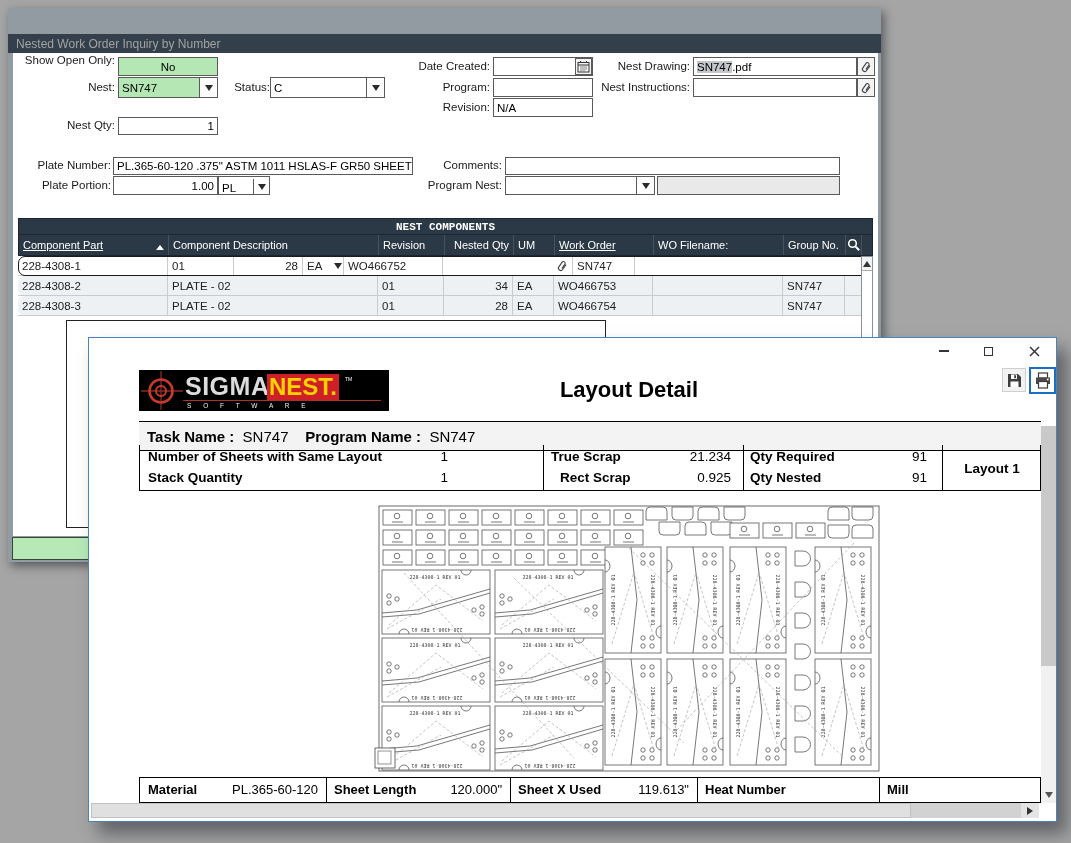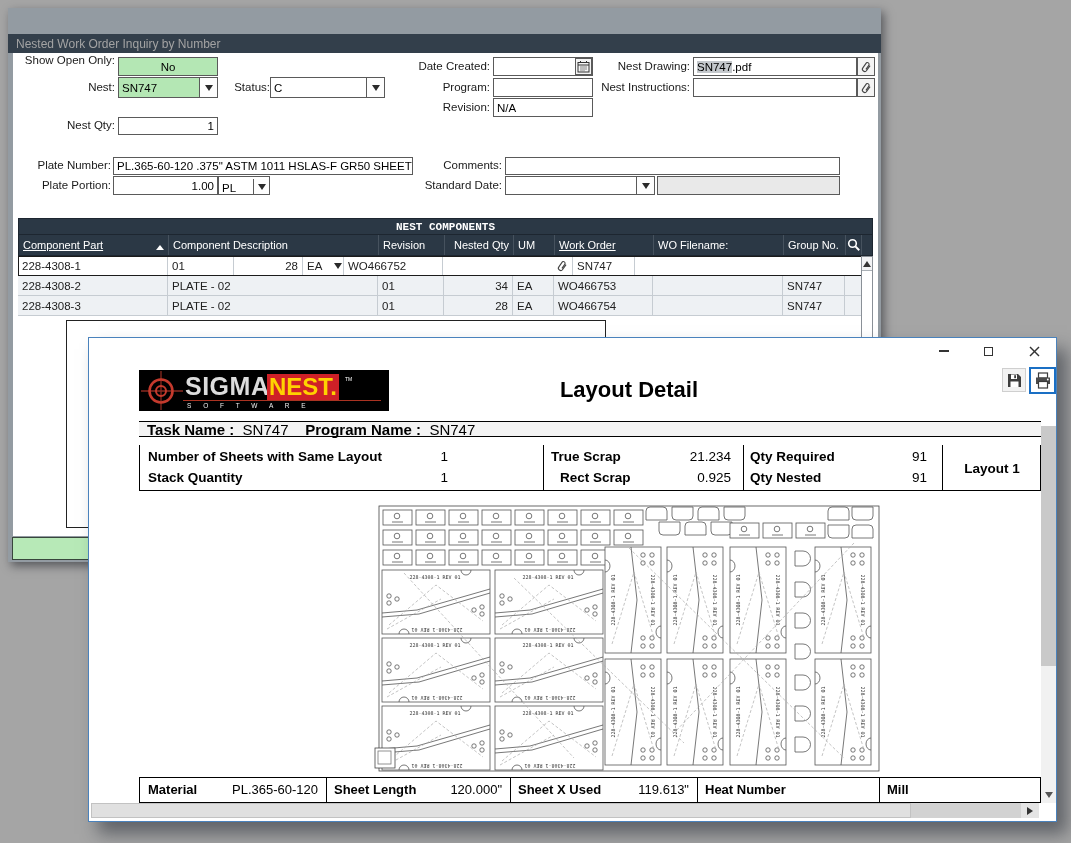--- a/index.html
+++ b/index.html
@@ -31,21 +31,21 @@
     display:flex; align-items:center; justify-content:center; }
 
   
   .nc-table { position:absolute; left:10px; top:210px; width:855px; }
   .nc-caption { height:17px; background:#2b3845; color:#fff; font-size:11px; font-weight:bold;
     text-align:center; line-height:17px; border:1px solid #1d2630;font-family:Liberation Mono, monospace; }
   .nc-head { display:flex; height:21px; background:#2b3845; border:1px solid #1d2630; border-top:none; }
   .nc-head .hc { color:#fff; font-size:11px; display:flex; align-items:center; padding:0 4px;
     border-right:1px solid #46525e; overflow:hidden; white-space:nowrap; }
   .u { text-decoration:underline; }
-  .nc-row { display:flex; height:20px; background:#eef1f4; }
+  .nc-row { display:flex; height:20px; background:#eef1f4;border-radius:7px; }
   .nc-row .c { font-size:11.5px; color:#222; display:flex; align-items:center; padding:0 4px;
     border-right:1px solid #c6ccd2; border-bottom:1px solid #c6ccd2; overflow:hidden; white-space:nowrap; }
   .nc-row.sel { background:#fff; outline:1.5px solid #1b1b1b; outline-offset:-1.5px; }
   .w-part{width:150px}.w-desc{width:210px}.w-rev{width:66px}.w-qty{width:69px}
   .w-um{width:41px}.w-wo{width:99px}.w-file{width:130px}.w-grp{width:62px}.w-sch{width:16px}
   .sort-asc { width:0;height:0;border:4px solid transparent;border-bottom:5px solid #fff;margin-left:auto; }
   .tbl-scroll { position:absolute; right:0; top:38px; width:12px; height:82px; background:#fff;
     border:1px solid #8a9097; }
   .sc-btn { height:14px; background:#f2f3f5; border-bottom:1px solid #aab0b6;
     display:flex; align-items:center; justify-content:center; }
@@ -78,21 +78,21 @@
   .logo-nest { position:absolute; left:128px; top:4px; height:26px; background:#cf2027;
     color:#ffd200; font-size:24px; font-weight:bold; padding:0 2px; line-height:26px; }
   .logo-tm { position:absolute; left:206px; top:6px; font-size:5px; color:#fff; }
   .logo-sub { position:absolute; left:48px; top:32px; font-size:6.5px; color:#eee; letter-spacing:5px; }
   .logo-line { position:absolute; left:44px; top:30px; width:198px; height:1px; background:#a32; }
 
   .report-title { position:absolute; left:340px; top:12px; width:400px; text-align:center;
     font-size:22px; font-weight:bold; color:#000; }
   .tool-btn { position:absolute; display:flex; align-items:center; justify-content:center; }
 
-  .task-row { position:absolute; left:50px; top:56px; width:902px; height:16px; background:#f3f3f3;
+  .task-row { position:absolute; left:50px; top:56px; width:902px; height:30px; background:#f3f3f3;
     border-top:1px solid #000; border-bottom:1px solid #000; display:flex; align-items:center;
     font-size:15px; padding-left:8px; white-space:nowrap; }
   .task-row b { font-weight:bold; }
   .stats { position:absolute; left:50px; top:80px; width:902px; height:46px; border:1px solid #000; border-top:none; }
   .vline { position:absolute; top:0; width:1px; height:100%; background:#000; }
   .st { position:absolute; font-size:13.5px; color:#000; white-space:nowrap; }
   .stb { font-weight:bold; }
   .str { text-align:right; }
 
   .footer-row { position:absolute; left:50px; top:412px; width:902px; height:26px; border:1px solid #000; }
@@ -185,21 +185,21 @@
   <div class="fld" style="left:685px;top:70px;width:164px;height:19px;"></div>
   <div class="sidebtn" style="left:849px;top:70px;width:18px;height:19px;">
     <svg width="12" height="14">
         <path d="M8.5,3.5 L8.5,9.5 a2.3,2.3 0 0 1 -4.6,0 L3.9,4 a1.7,1.7 0 0 1 3.4,0 L7.3,9" fill="none" stroke="#444" stroke-width="1.1" transform="rotate(35 6 7)"></path>
       </svg>
   </div>
 
   <div class="lbl" style="right:379px;top:151px;">Comments:</div>
   <div class="fld" style="left:497px;top:149px;width:335px;height:18px;"></div>
 
-  <div class="lbl" style="right:379px;top:171px;">Standard Date:</div>
+  <div class="lbl" style="right:379px;top:171px;">Program Nest:</div>
   <div class="combo" style="left:497px;top:168px;width:150px;height:19px;">
     <div class="cval"></div>
     <div class="ddbtn">
         <span class="tri-dn"></span>
       </div>
   </div>
   <div class="fld" style="left:649px;top:168px;width:183px;height:19px;background:#e9e9e9;"></div>
 
   <div class="nc-table">
     <div class="nc-caption">NEST COMPONENTS</div>

